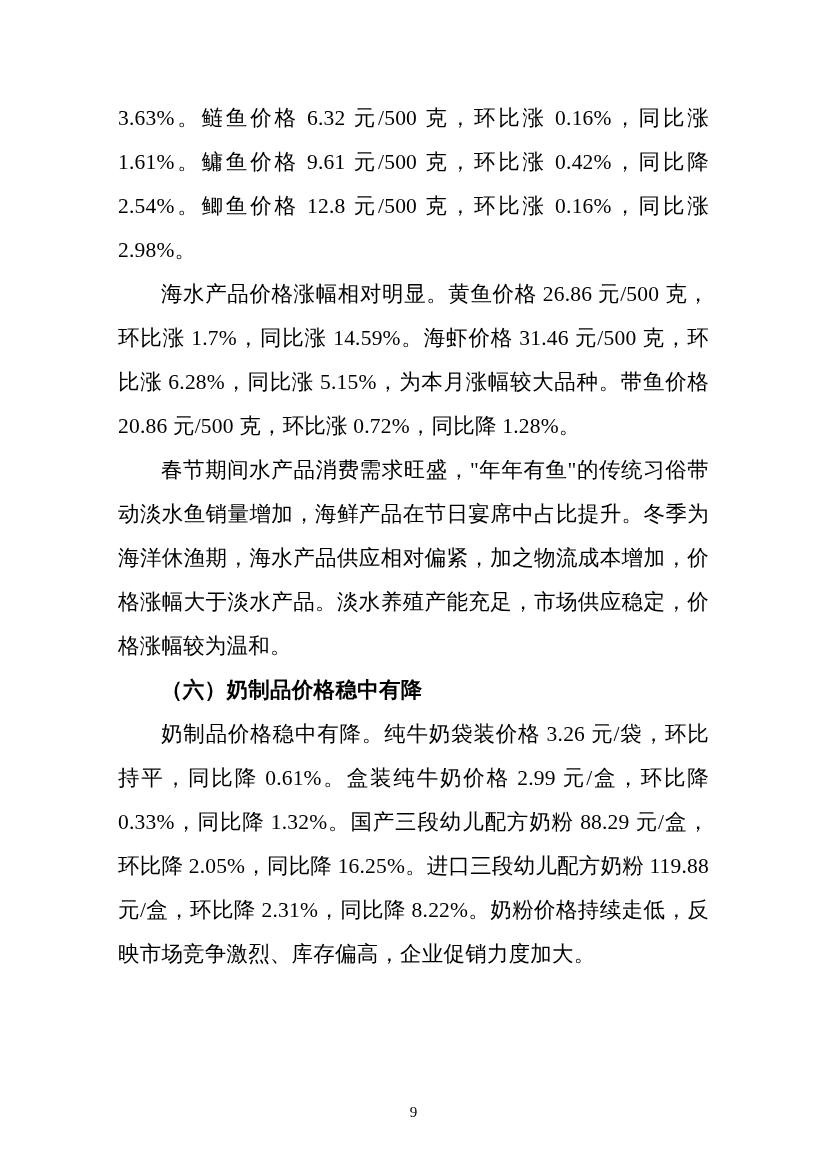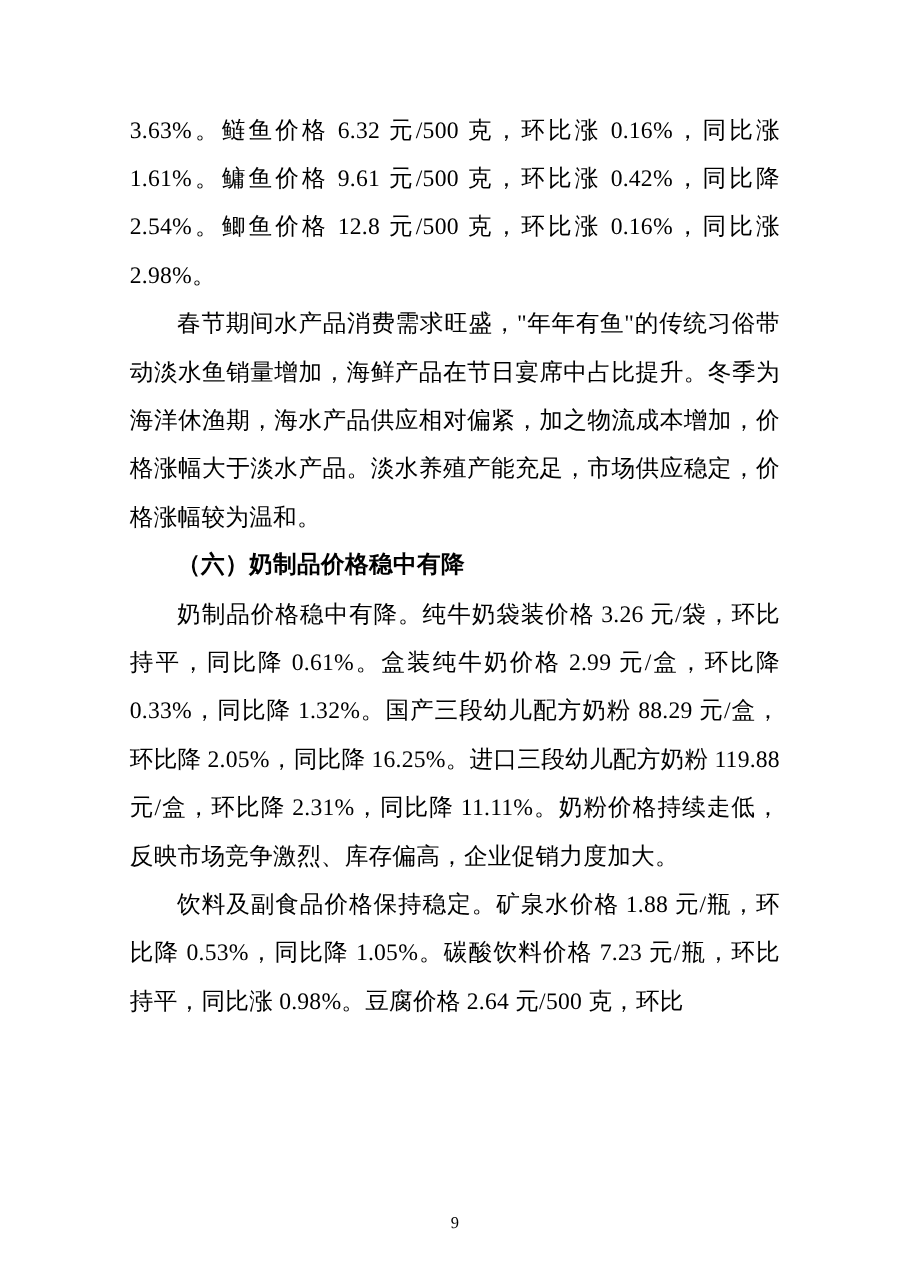--- a/index.html
+++ b/index.html
@@ -59,19 +59,19 @@
     font-family: "Liberation Serif", "DejaVu Serif", serif;
     color: #000;
   }
 </style>
 </head>
 <body>
 
 <div class="page">
   <div class="doc-body">
     <p class="para cont">3.63%。鲢鱼价格 6.32 元/500 克，环比涨 0.16%，同比涨 1.61%。鳙鱼价格 9.61 元/500 克，环比涨 0.42%，同比降 2.54%。鲫鱼价格 12.8 元/500 克，环比涨 0.16%，同比涨 2.98%。</p>
+    <p class="para">海水产品价格涨幅相对明显。黄鱼价格 26.86 元/500 克，环比涨 1.7%，同比涨 14.59%。海虾价格 31.46 元/500 克，环比涨 6.28%，同比涨 5.15%，为本月涨幅较大品种。带鱼价格 20.86 元/500 克，环比涨 0.72%，同比降 1.28%。</p>
     <p class="para">春节期间水产品消费需求旺盛，"年年有鱼"的传统习俗带动淡水鱼销量增加，海鲜产品在节日宴席中占比提升。冬季为海洋休渔期，海水产品供应相对偏紧，加之物流成本增加，价格涨幅大于淡水产品。淡水养殖产能充足，市场供应稳定，价格涨幅较为温和。</p>
     <h3 class="heading">（六）奶制品价格稳中有降</h3>
-    <p class="para">奶制品价格稳中有降。纯牛奶袋装价格 3.26 元/袋，环比持平，同比降 0.61%。盒装纯牛奶价格 2.99 元/盒，环比降 0.33%，同比降 1.32%。国产三段幼儿配方奶粉 88.29 元/盒，环比降 2.05%，同比降 16.25%。进口三段幼儿配方奶粉 119.88 元/盒，环比降 2.31%，同比降 11.11%。奶粉价格持续走低，反映市场竞争激烈、库存偏高，企业促销力度加大。</p>
-    <p class="para">饮料及副食品价格保持稳定。矿泉水价格 1.88 元/瓶，环比降 0.53%，同比降 1.05%。碳酸饮料价格 7.23 元/瓶，环比持平，同比涨 0.98%。豆腐价格 2.64 元/500 克，环比</p>
+    <p class="para">奶制品价格稳中有降。纯牛奶袋装价格 3.26 元/袋，环比持平，同比降 0.61%。盒装纯牛奶价格 2.99 元/盒，环比降 0.33%，同比降 1.32%。国产三段幼儿配方奶粉 88.29 元/盒，环比降 2.05%，同比降 16.25%。进口三段幼儿配方奶粉 119.88 元/盒，环比降 2.31%，同比降 8.22%。奶粉价格持续走低，反映市场竞争激烈、库存偏高，企业促销力度加大。</p>
   </div>
   <div class="page-number">9</div>
 </div>
 
 </body></html>

